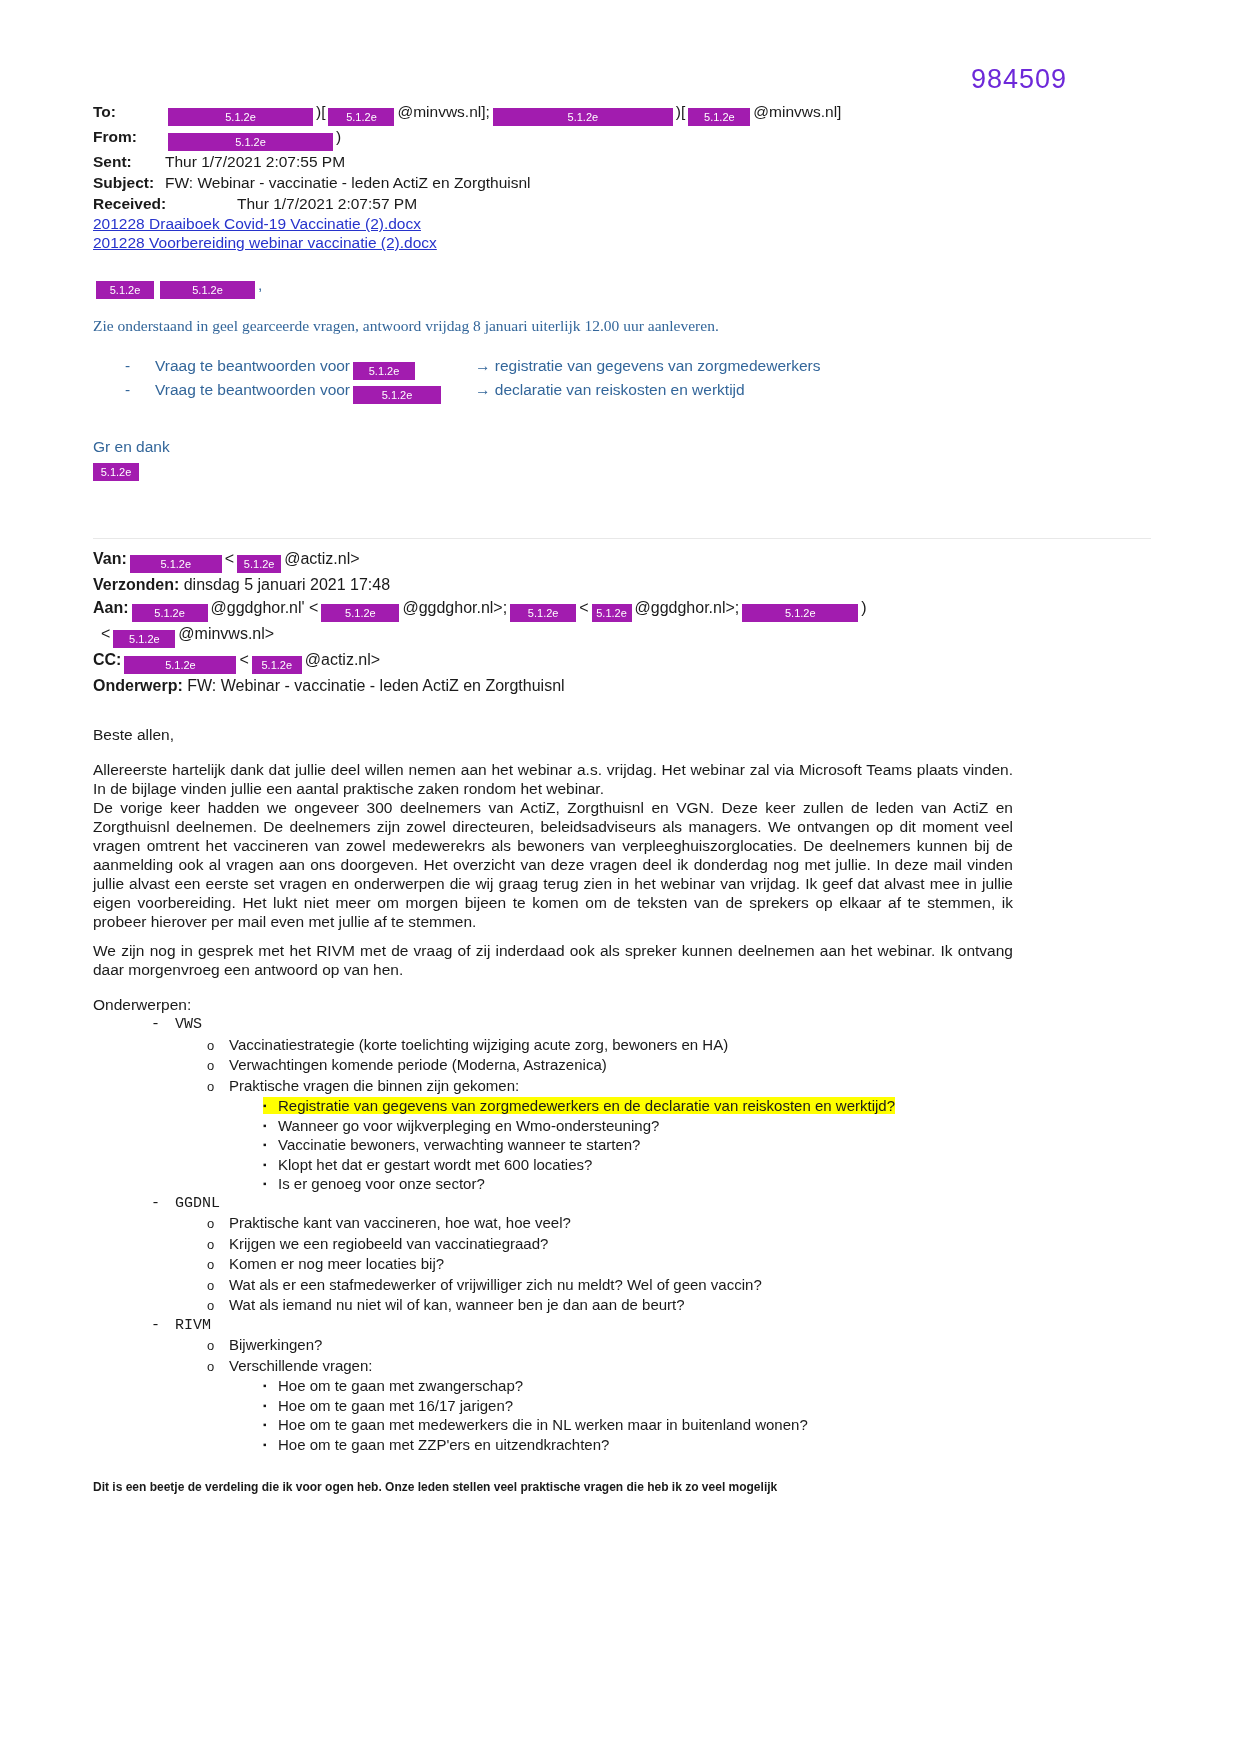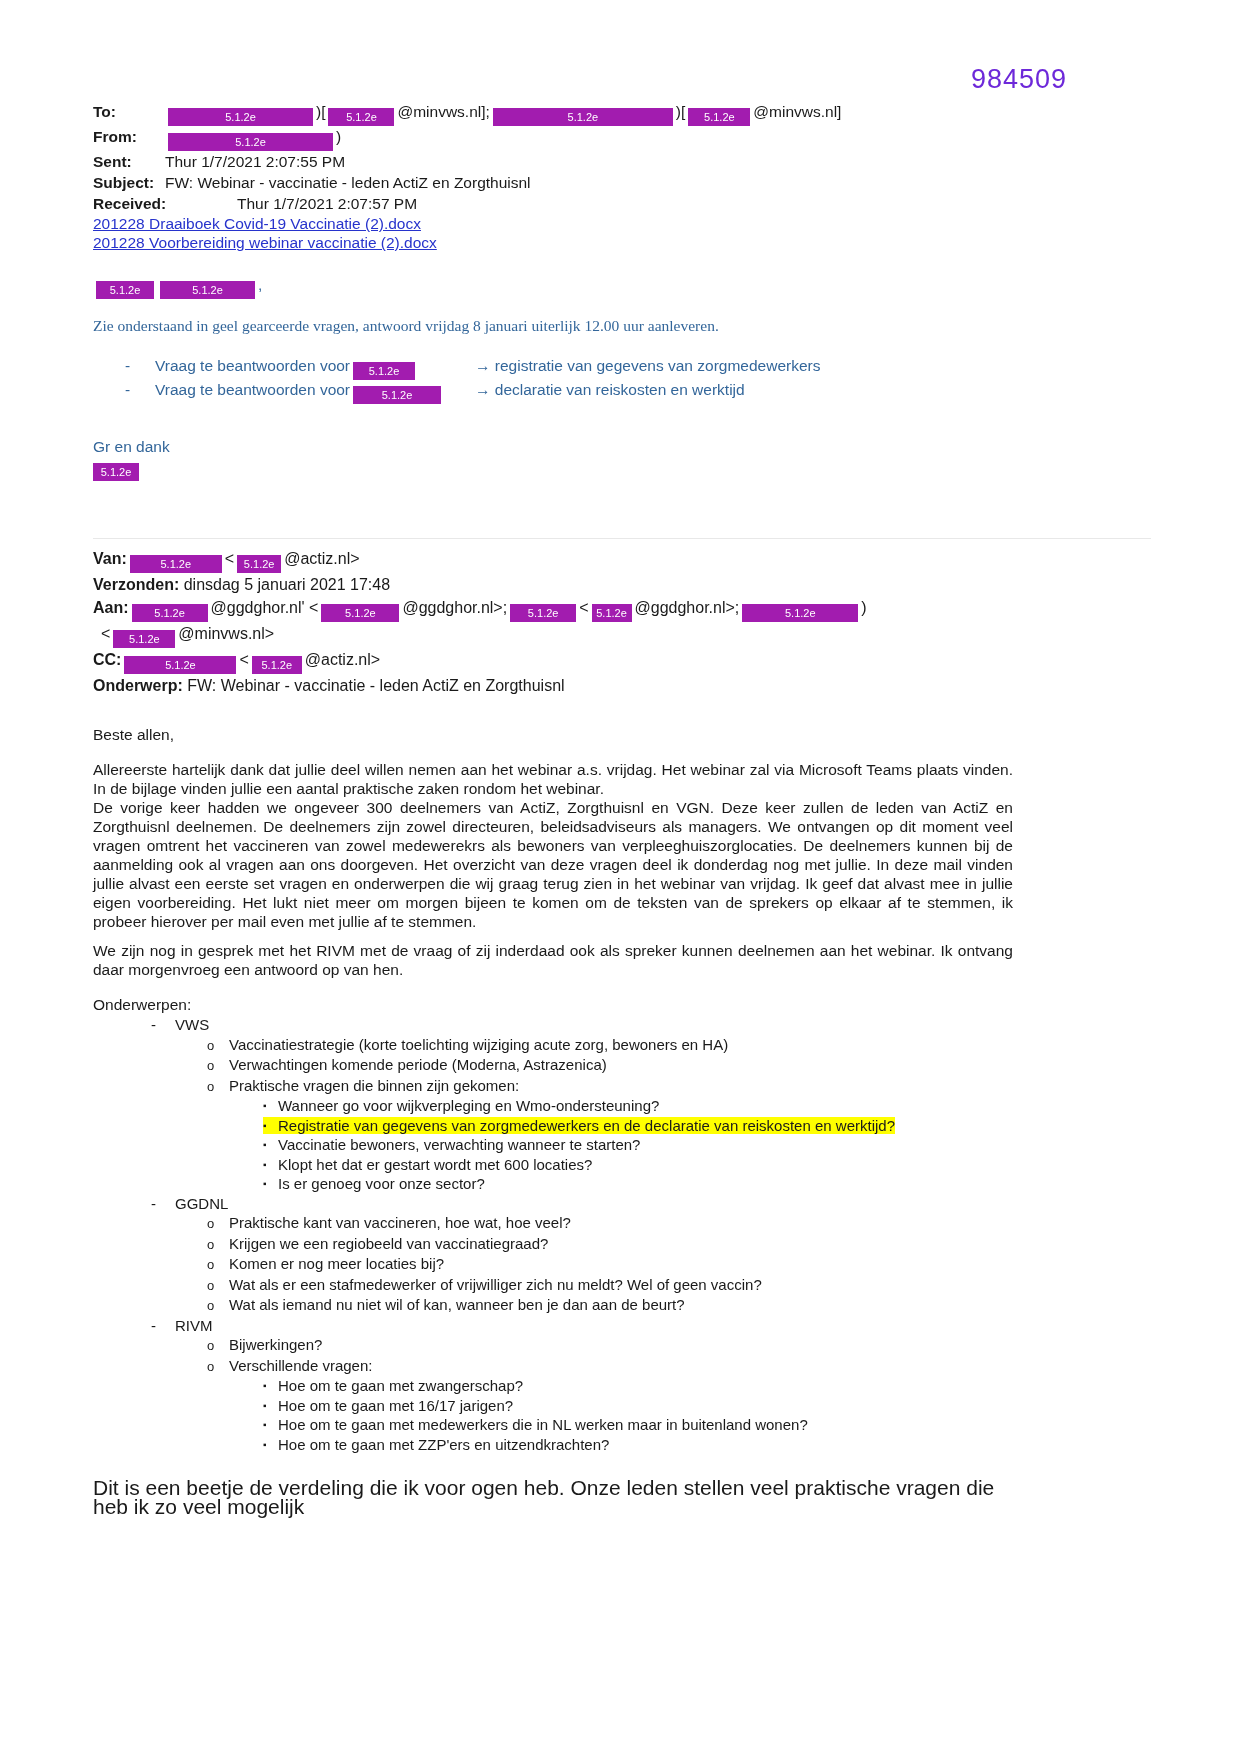--- a/index.html
+++ b/index.html
@@ -36,28 +36,28 @@
   .frow{font-size:16px;line-height:23px;white-space:nowrap;}
   .flabel{font-weight:bold;}
   .aanwrap{padding-left:8px;}
 
   
   .salutation{margin-top:28px;font-size:15.5px;line-height:19px;}
   .para{font-size:15.5px;line-height:19px;text-align:justify;margin:0;}
   .p1{margin-top:16px;}
   .p3{margin-top:10px;}
   .onderwerpen{margin-top:16px;font-size:15.5px;line-height:20px;}
-  .lvl1{padding-left:58px;font-size:15px;line-height:19.5px;}
+  .lvl1{padding-left:58px;font-size:15px;line-height:19.5px;font-family:Liberation Mono, monospace;}
   .lvl1 .dash{display:inline-block;width:24px;}
   .lvl2{padding-left:114px;font-size:15px;line-height:19.5px;}
   .lvl2 .o{display:inline-block;width:22px;font-size:13px;}
   .lvl3{padding-left:170px;font-size:15px;line-height:19.5px;}
   .lvl3 .sq{display:inline-block;width:15px;font-size:10px;vertical-align:2px;}
   .hl{background:#ffff00;}
-  .closing{margin-top:24px;font-size:21px;line-height:19px;}
+  .closing{margin-top:24px;font-size:12px;line-height:19px;font-weight:bold;}
 </style>
 </head>
 <body>
 
 <div class="page">
 
   <div class="docnum">984509</div>
 
   <div class="content">
 
@@ -129,22 +129,22 @@
     <p class="para p3">We zijn nog in gesprek met het RIVM met de vraag of zij inderdaad ook als spreker kunnen deelnemen aan het webinar. Ik ontvang daar morgenvroeg een antwoord op van hen.</p>
 
     <div class="onderwerpen">Onderwerpen:</div>
 
     <div>
 
       <div class="lvl1"><span class="dash">-</span><span>VWS</span></div>
       <div class="lvl2"><span class="o">o</span><span>Vaccinatiestrategie (korte toelichting wijziging acute zorg, bewoners en HA)</span></div>
       <div class="lvl2"><span class="o">o</span><span>Verwachtingen komende periode (Moderna, Astrazenica)</span></div>
       <div class="lvl2"><span class="o">o</span><span>Praktische vragen die binnen zijn gekomen:</span></div>
+      <div class="lvl3"><span class="hl"><span class="sq">▪</span><span>Registratie van gegevens van zorgmedewerkers en de declaratie van reiskosten en werktijd?</span></span></div>
       <div class="lvl3"><span class="sq">▪</span><span>Wanneer go voor wijkverpleging en Wmo-ondersteuning?</span></div>
-      <div class="lvl3"><span class="hl"><span class="sq">▪</span><span>Registratie van gegevens van zorgmedewerkers en de declaratie van reiskosten en werktijd?</span></span></div>
       <div class="lvl3"><span class="sq">▪</span><span>Vaccinatie bewoners, verwachting wanneer te starten?</span></div>
       <div class="lvl3"><span class="sq">▪</span><span>Klopt het dat er gestart wordt met 600 locaties?</span></div>
       <div class="lvl3"><span class="sq">▪</span><span>Is er genoeg voor onze sector?</span></div>
 
       <div class="lvl1"><span class="dash">-</span><span>GGDNL</span></div>
       <div class="lvl2"><span class="o">o</span><span>Praktische kant van vaccineren, hoe wat, hoe veel?</span></div>
       <div class="lvl2"><span class="o">o</span><span>Krijgen we een regiobeeld van vaccinatiegraad?</span></div>
       <div class="lvl2"><span class="o">o</span><span>Komen er nog meer locaties bij?</span></div>
       <div class="lvl2"><span class="o">o</span><span>Wat als er een stafmedewerker of vrijwilliger zich nu meldt? Wel of geen vaccin?</span></div>
       <div class="lvl2"><span class="o">o</span><span>Wat als iemand nu niet wil of kan, wanneer ben je dan aan de beurt?</span></div>

